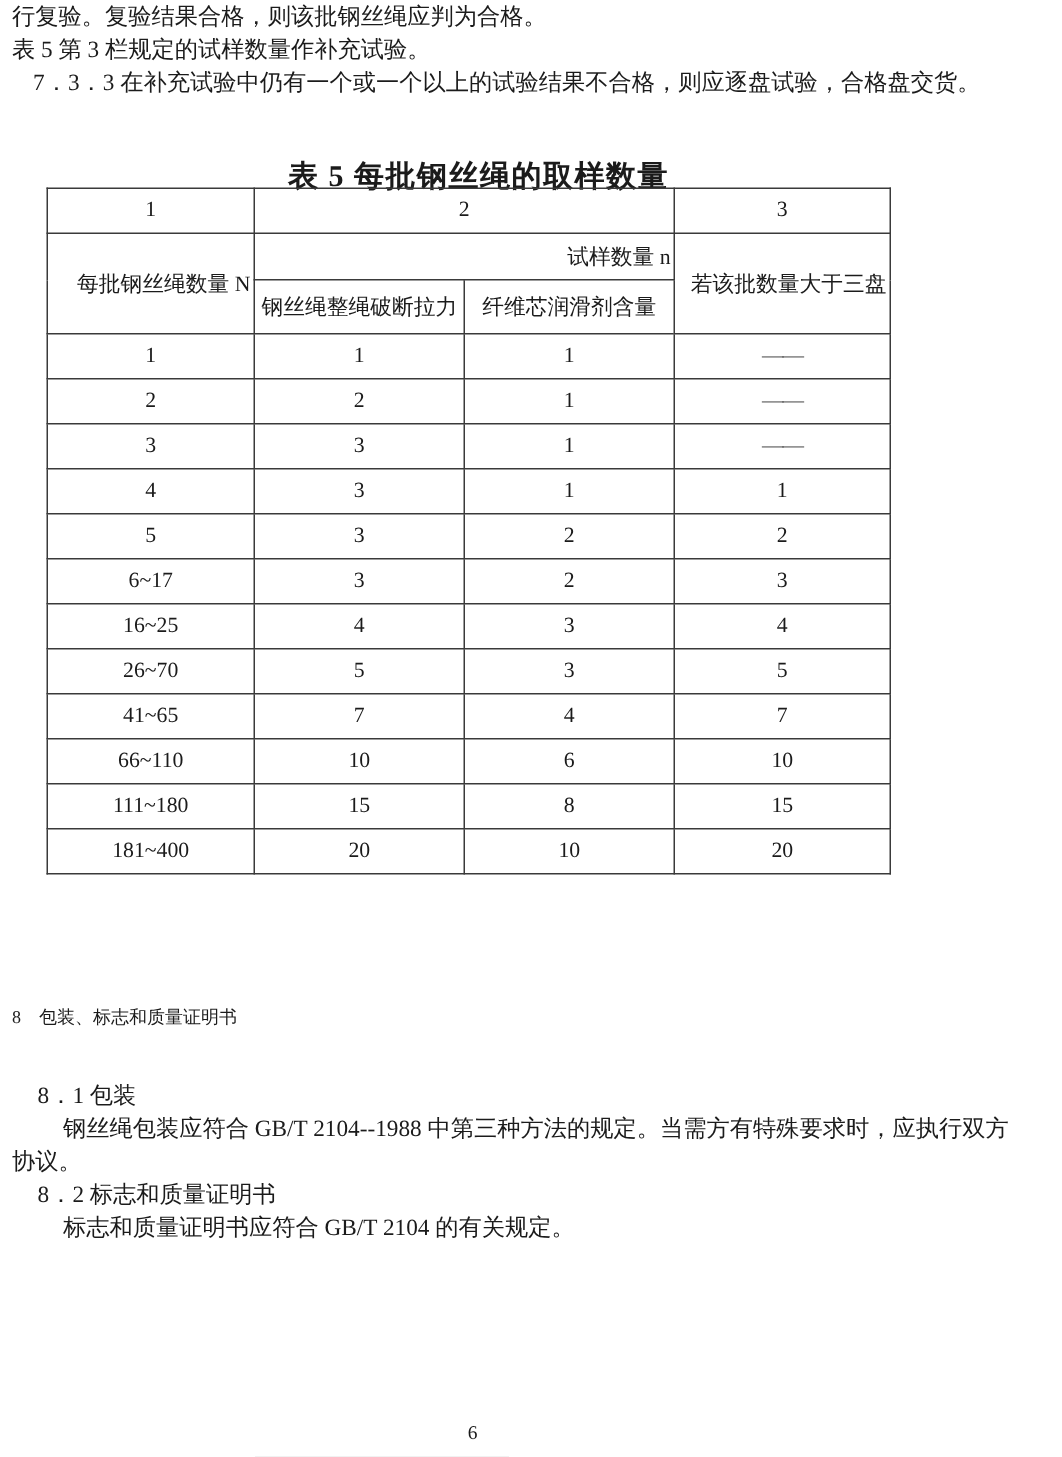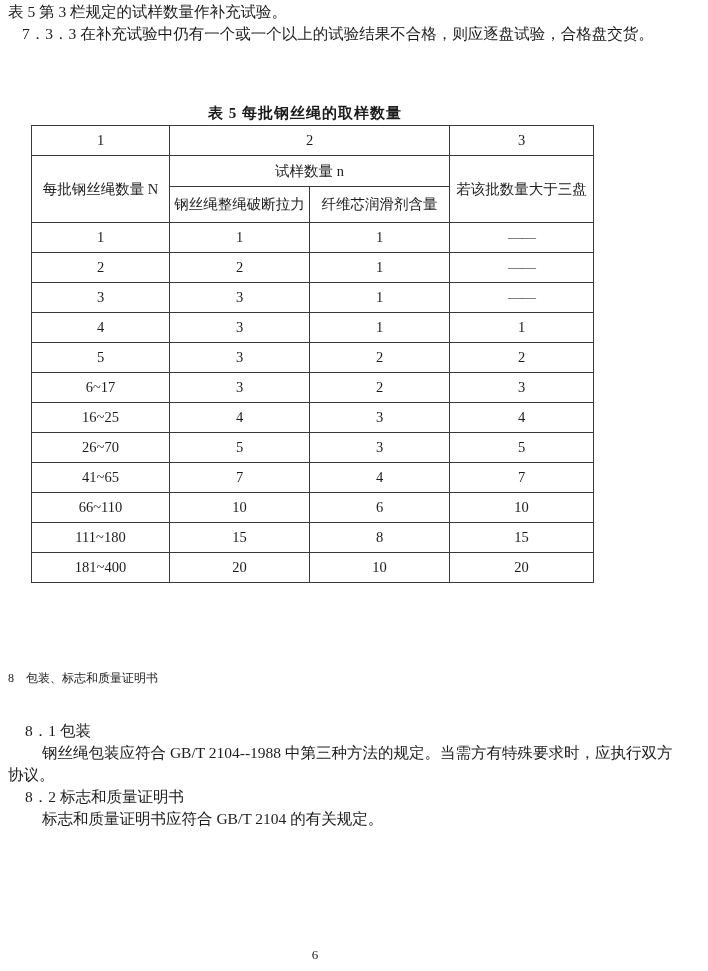--- a/index.html
+++ b/index.html
@@ -24,46 +24,46 @@
   .top-block {
     position: absolute;
     left: 8px;
     top: 1px;
     right: 4px;
   }
   .indent-clause { padding-left: 14px; }
 
   .table-title {
     position: absolute;
-    left: 24px;
+    left: 38px;
     top: 104px;
     width: 562px;
     text-align: center;
-    font-size: 15px;
+    font-size: 20px;
     font-weight: bold;
     letter-spacing: 1px;
   }
 
   table.sampling {
     position: absolute;
     left: 31px;
     top: 125px;
     width: 562px;
     border-collapse: collapse;
     table-layout: fixed;
     font-size: 14.5px;
   }
   table.sampling td {
     border: 1px solid #3a3a3a;
     text-align: center;
     vertical-align: middle;
     padding: 0 2px;
   }
   tr.row-num td   { height: 29px; }
-  tr.row-head1 td { height: 30px; }
+  tr.row-head1 td { height: 30px; text-align: right; }
   tr.row-head2 td { height: 35px; }
   tr.row-body td  { height: 29px; }
   td.dash-cell { color: #555; letter-spacing: -1px; }
 
   .sec8-block {
     position: absolute;
     left: 8px;
     top: 667px;
     right: 4px;
   }
@@ -84,20 +84,21 @@
     text-align: center;
     font-size: 13px;
   }
 </style>
 </head>
 <body>
 
 <div class="page">
 
   <div class="top-block">
+    <div class="textline">行复验。复验结果合格，则该批钢丝绳应判为合格。</div>
     <div class="textline">表 5 第 3 栏规定的试样数量作补充试验。</div>
     <div class="textline indent-clause">7．3．3 在补充试验中仍有一个或一个以上的试验结果不合格，则应逐盘试验，合格盘交货。</div>
   </div>
 
   <div class="table-title">表 5 每批钢丝绳的取样数量</div>
 
   <table class="sampling">
     <colgroup>
       <col style="width:138px">
       <col style="width:140px">

